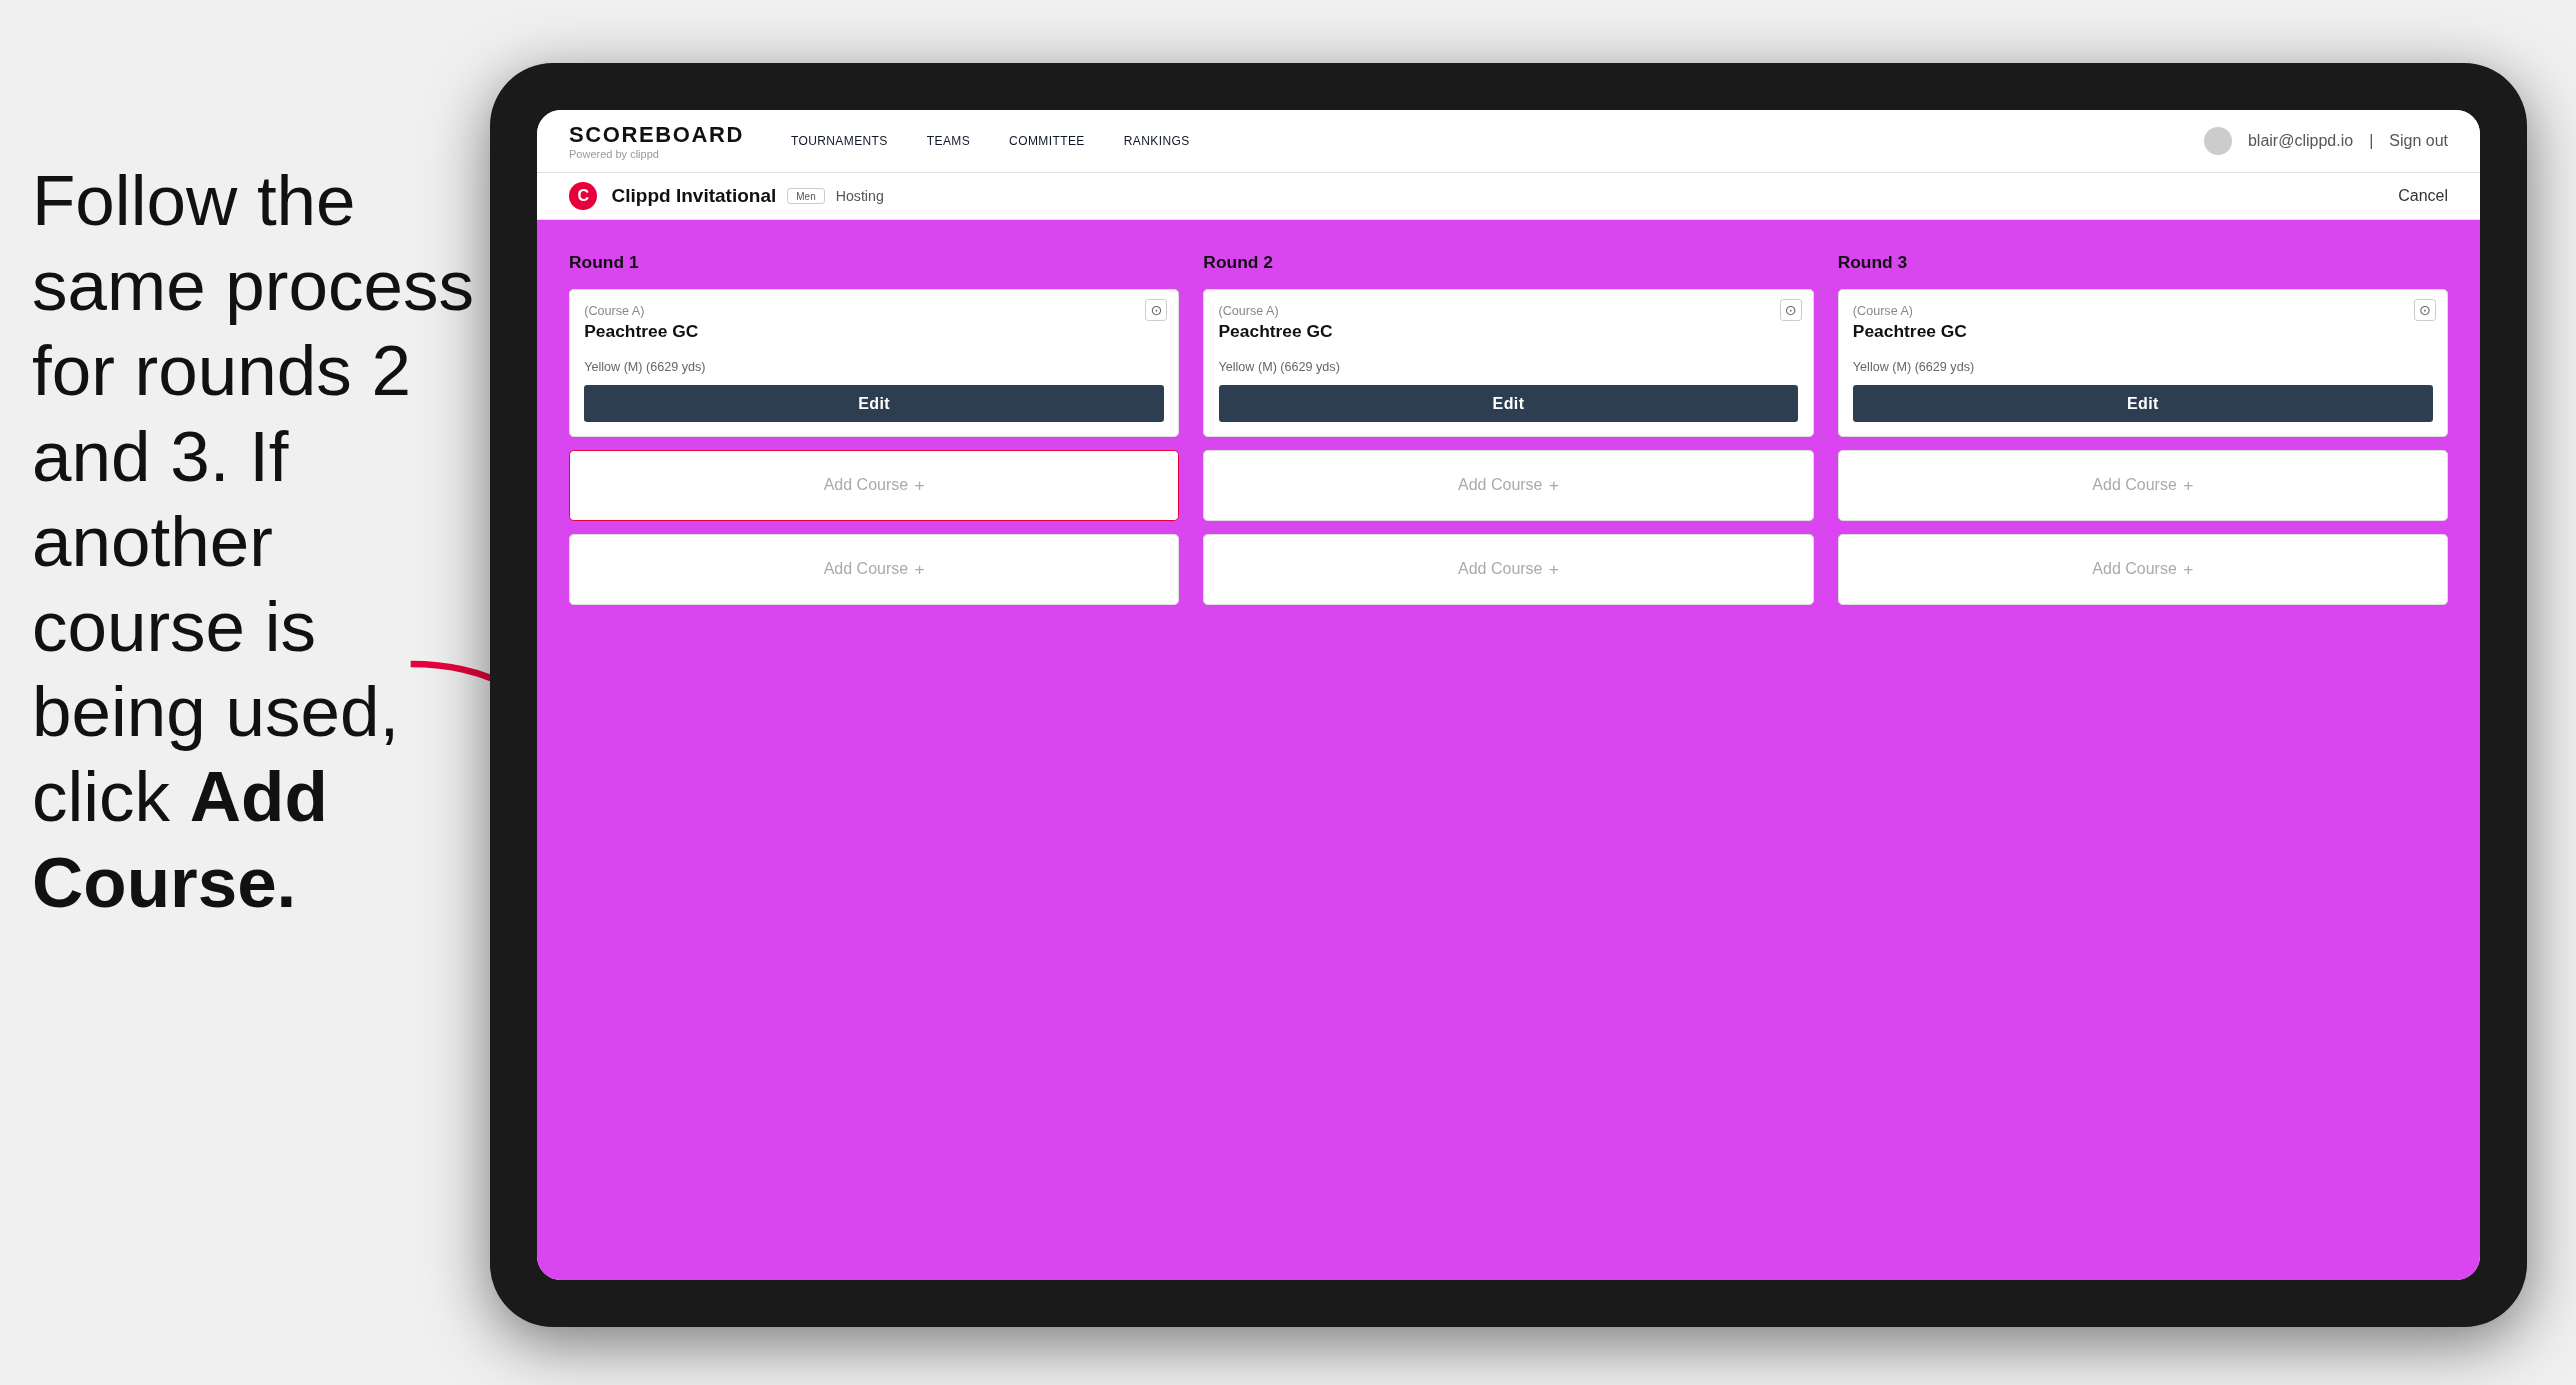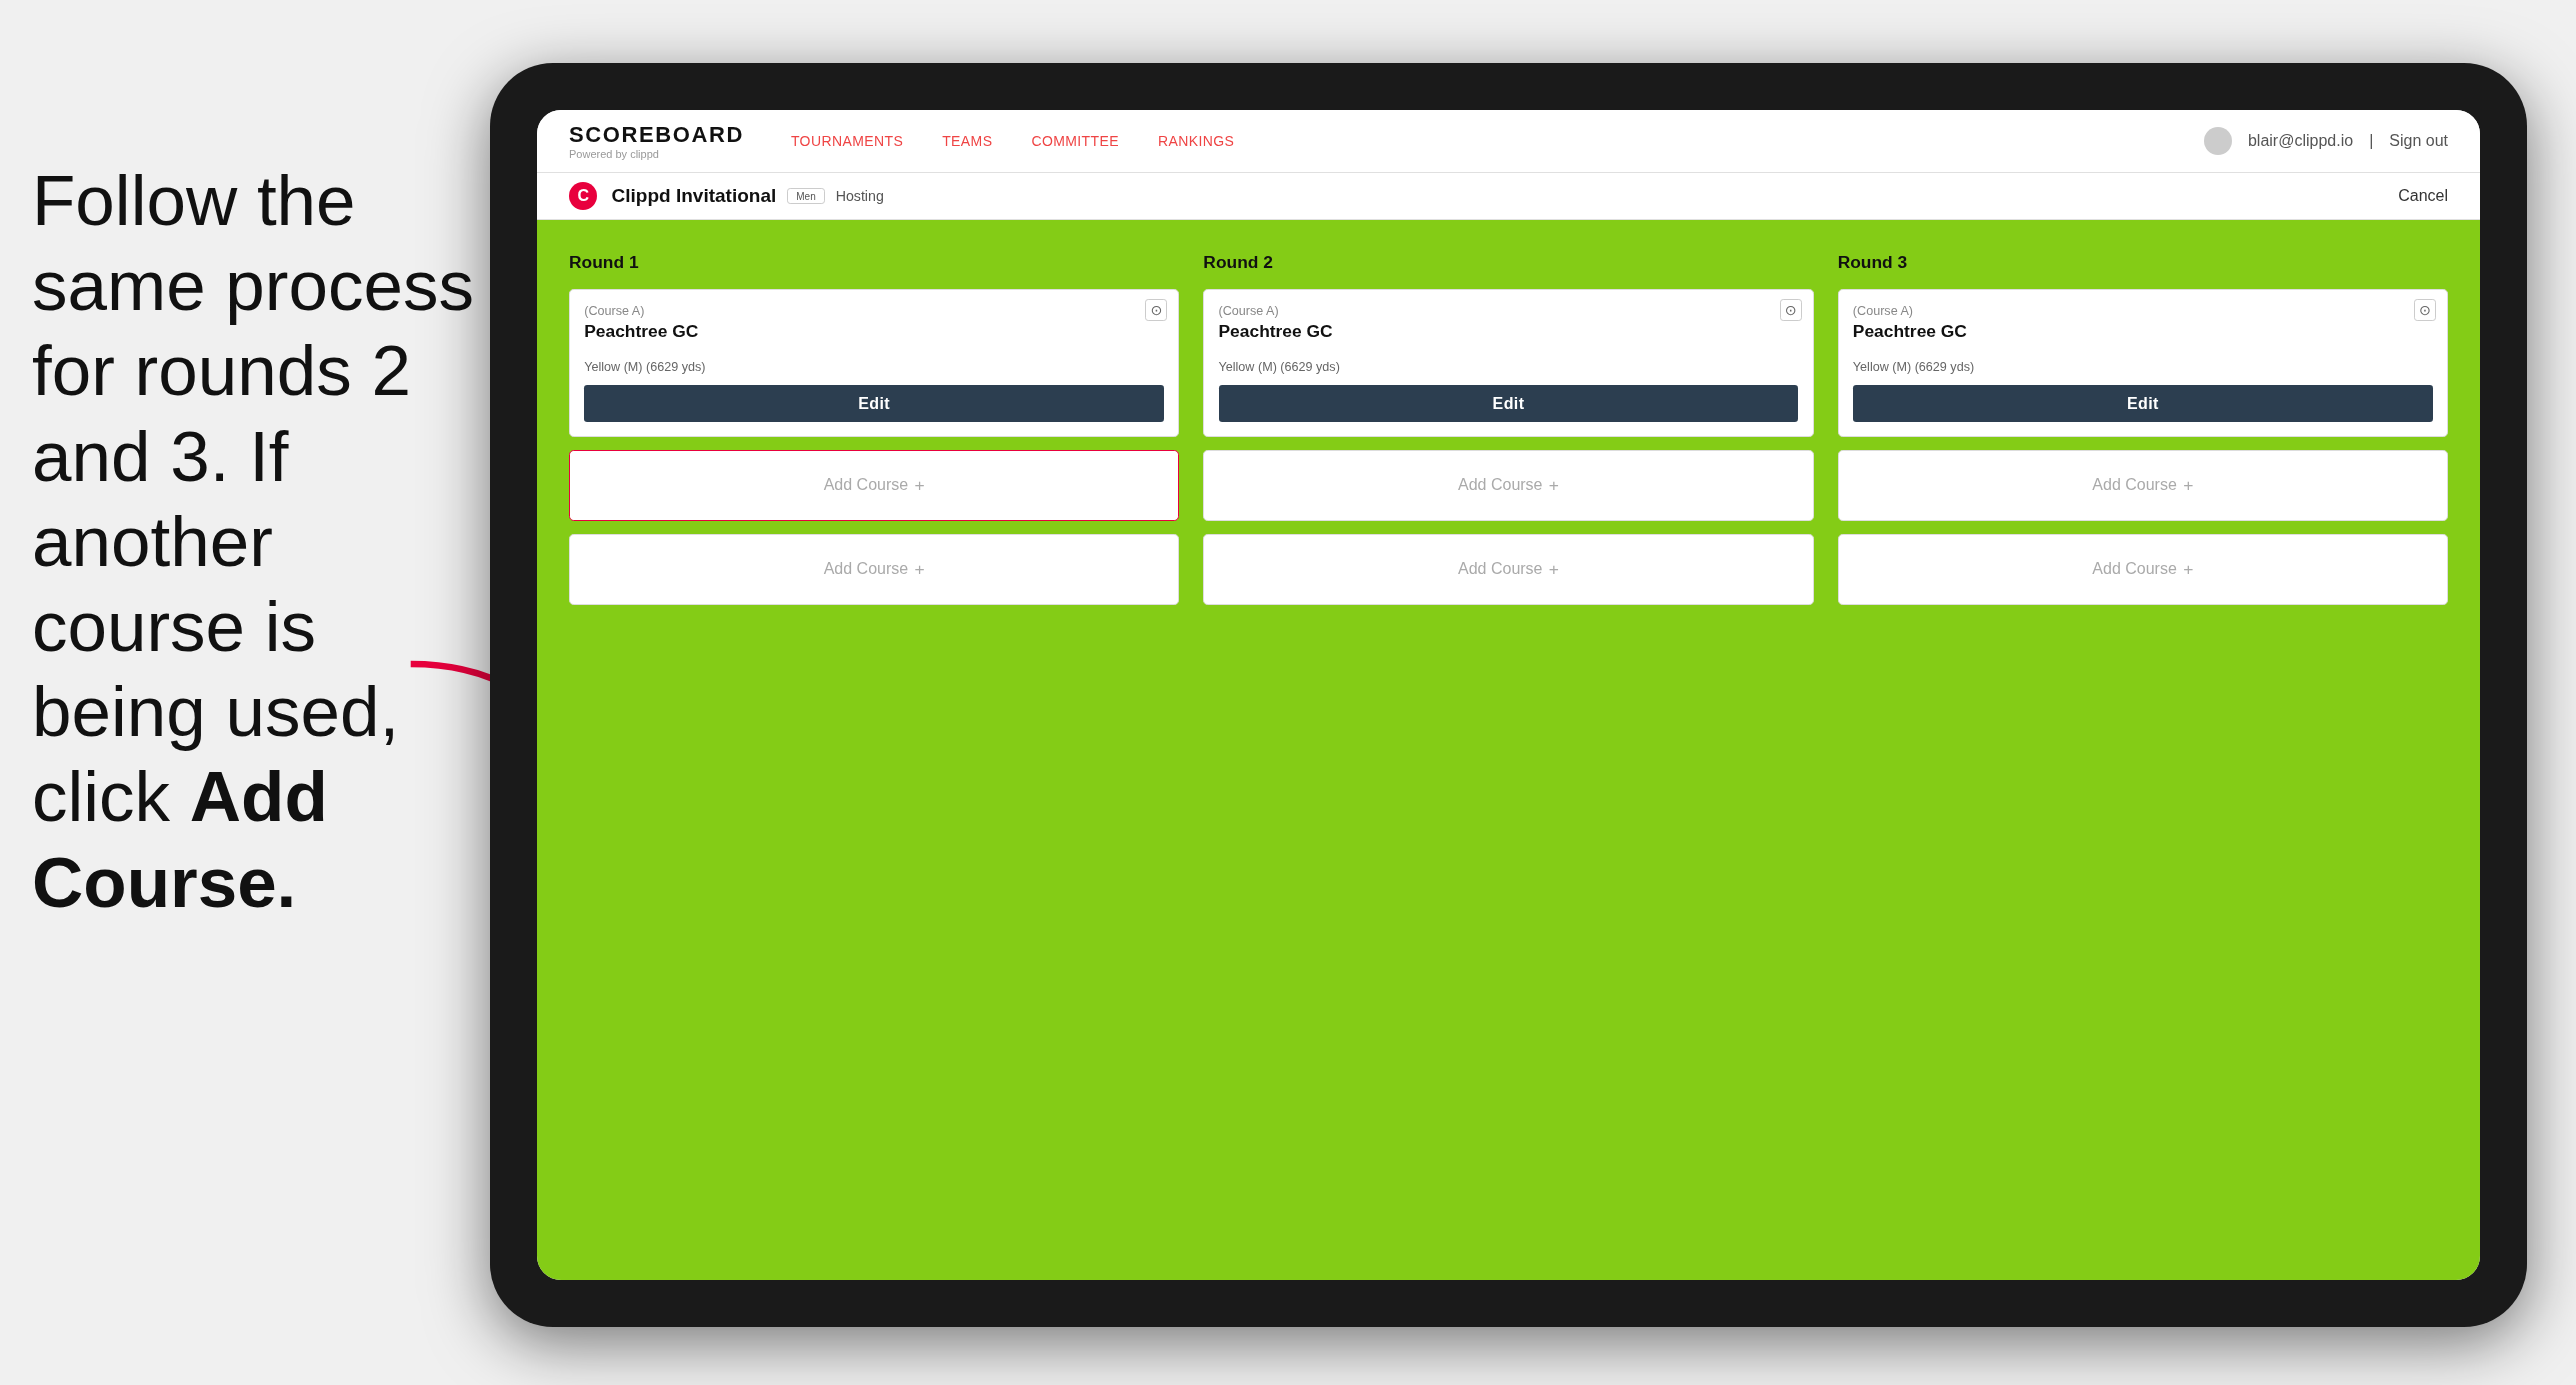--- a/index.html
+++ b/index.html
@@ -76,22 +76,22 @@
       font-size: 11px;
       color: #999;
     }
 
     .nav-links {
       display: flex;
       gap: 39px;
       flex: 1;
     }
     .nav-link {
-      font-size: 14px;
-      color: #ef4444;
+      font-size: 12px;
+      color: #0f172a;
       text-decoration: none;
       font-weight: 500;
       letter-spacing: 0.4px;
     }
 
     .nav-right {
       display: flex;
       align-items: center;
       gap: 16px;
       font-size: 16px;
@@ -173,21 +173,21 @@
     .sub-tab.active {
       background: #3d5166;
       color: #fff;
     }
 
     
     .main-content {
       flex: 1;
       padding: 32px;
       overflow-y: auto;
-      background: #84cc16;
+      background: #d946ef;
     }
 
     .rounds-grid {
       display: grid;
       grid-template-columns: 1fr 1fr 1fr;
       gap: 24px;
     }
 
     .round-column {
       display: flex;

